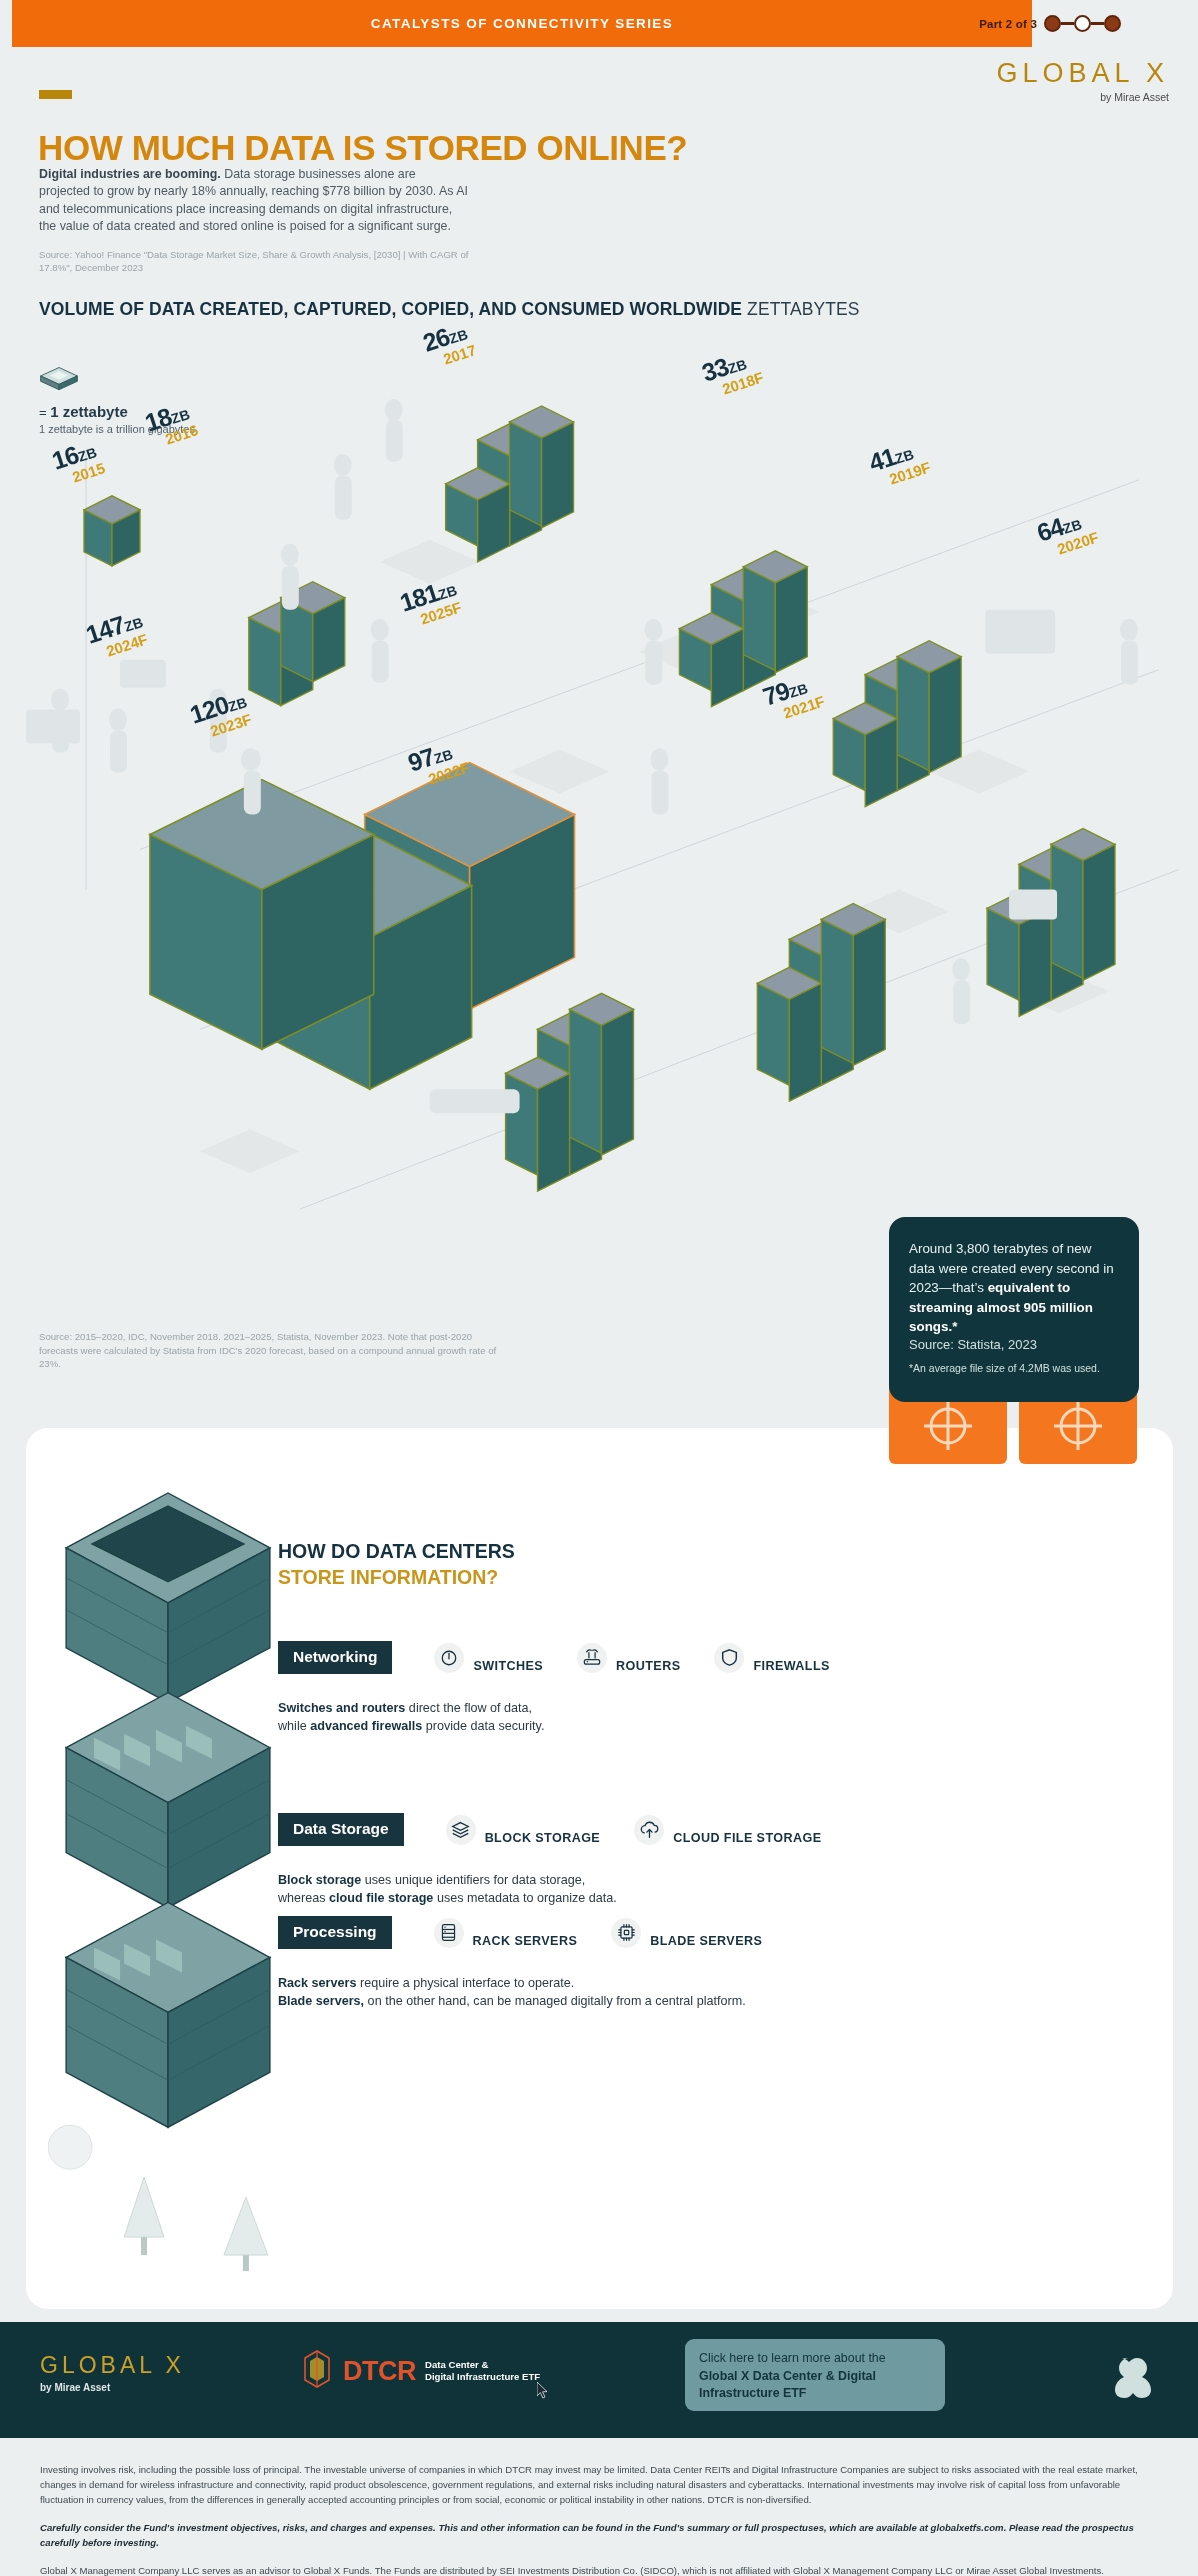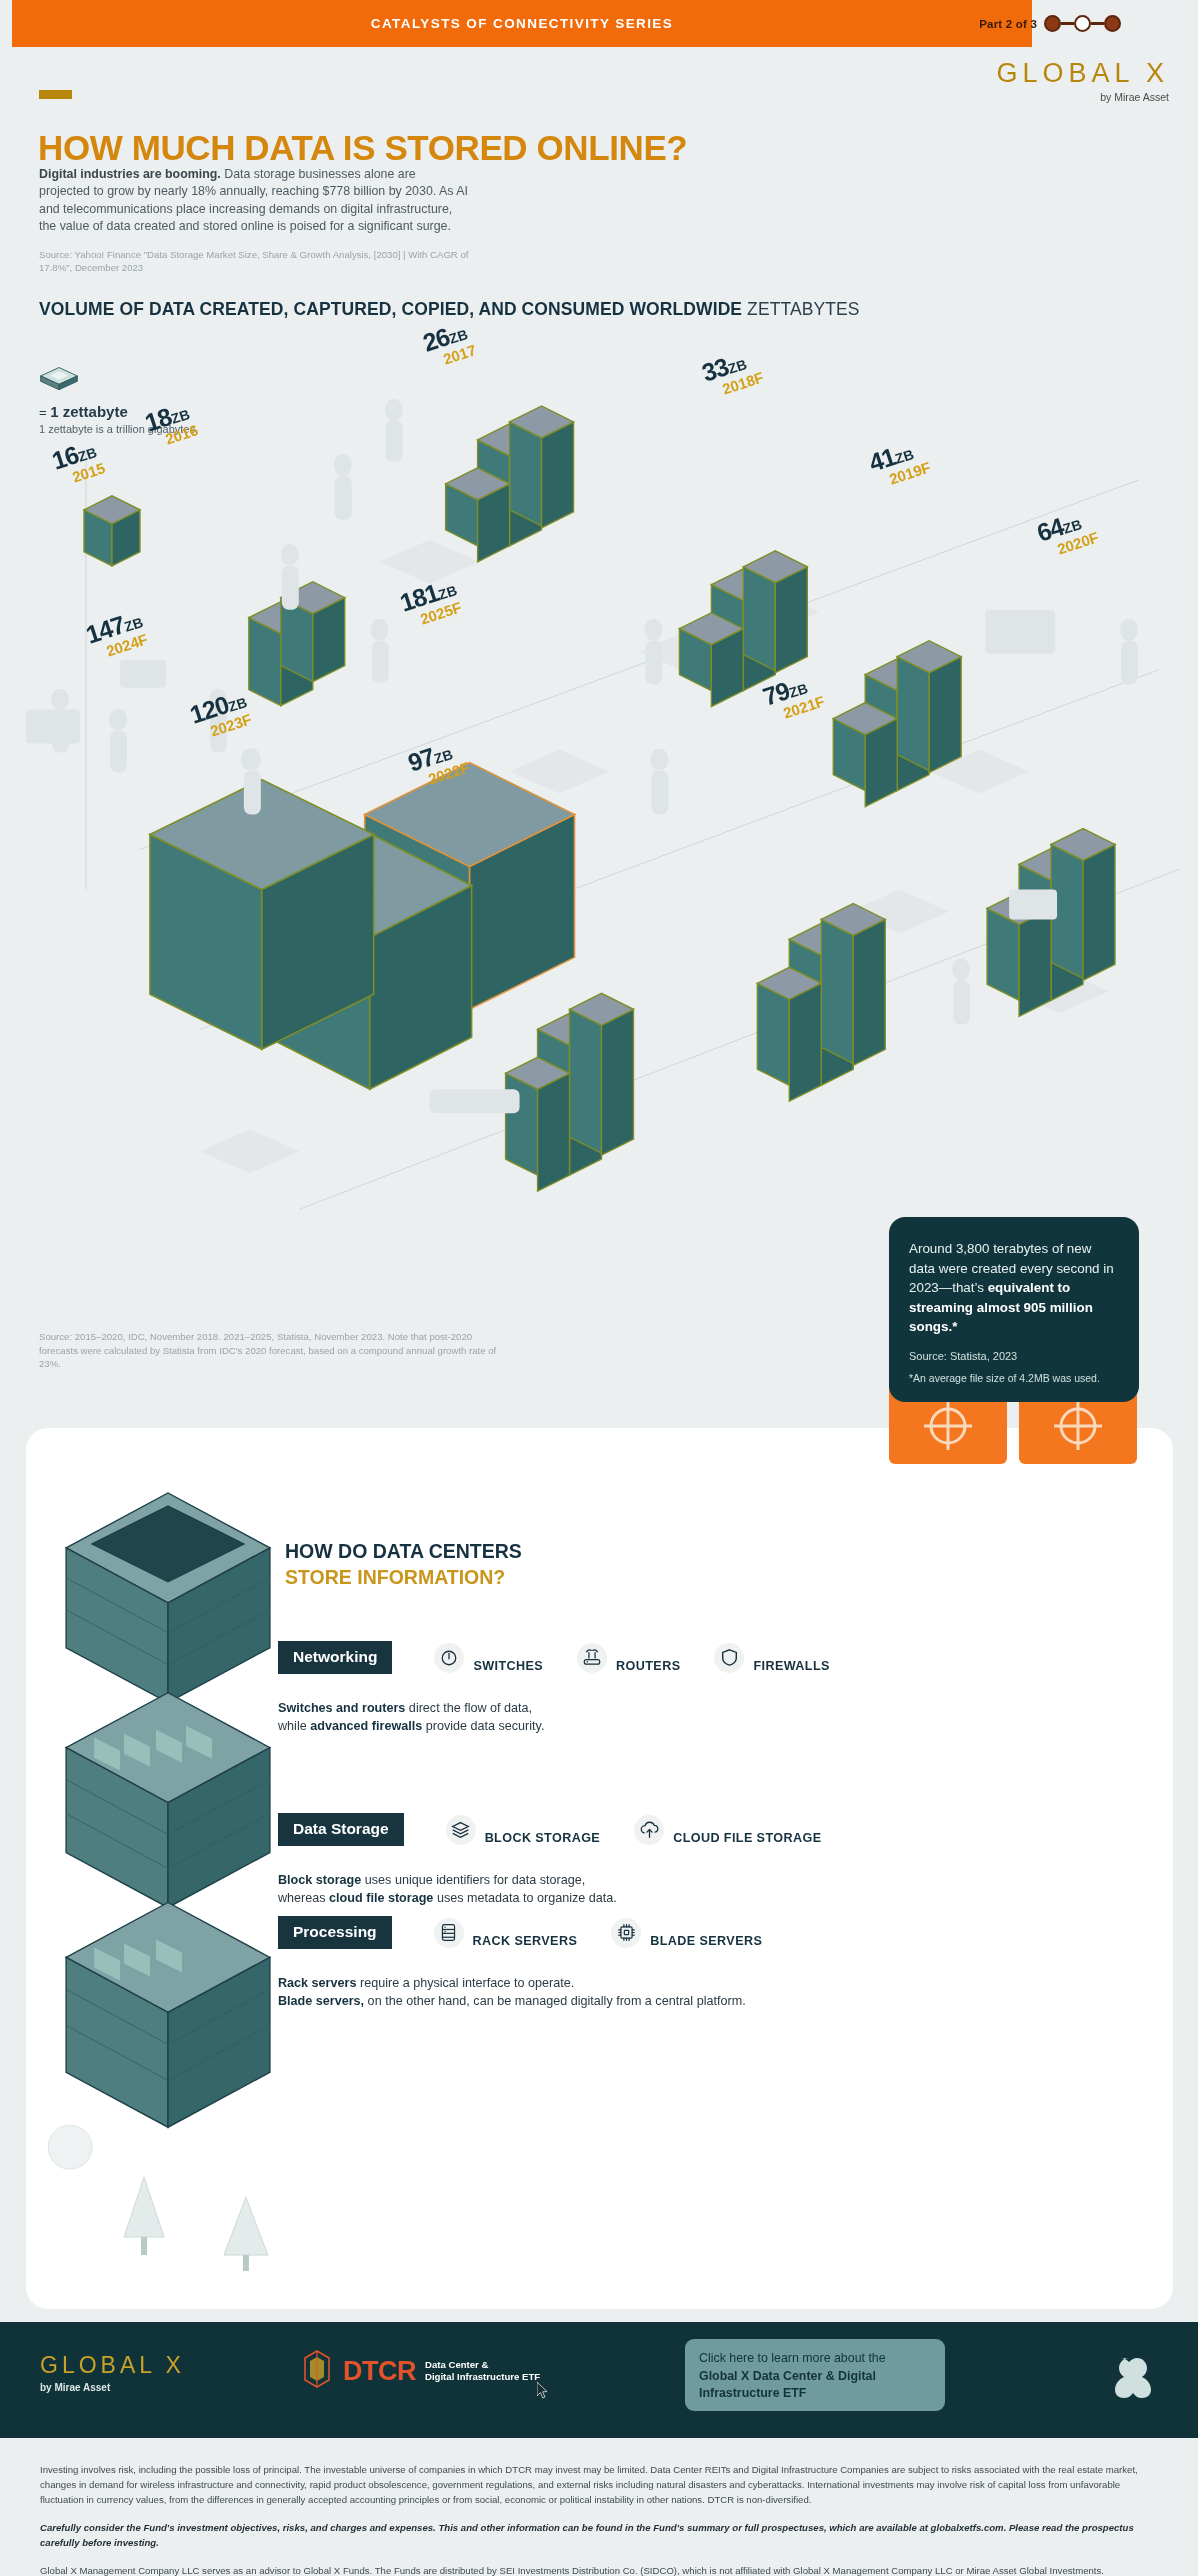--- a/index.html
+++ b/index.html
@@ -48,29 +48,29 @@
   .dlabel{position:absolute;transform:rotate(-18deg);transform-origin:left bottom;white-space:nowrap;}
   .dlabel .v{font-size:25px;font-weight:bold;color:#16313f;letter-spacing:-1px;}
   .dlabel .u{font-size:14px;font-weight:bold;color:#16313f;}
   .dlabel .y{display:block;font-size:15px;font-weight:bold;color:#d4a017;margin-top:-2px;margin-left:14px;}
 
   
   .callout{position:absolute;left:889px;top:1217px;width:250px;height:185px;background:#11353c;
            border-radius:16px;padding:22px 20px 0 20px;color:#e7f1f0;z-index:6;overflow:hidden;}
   .callout .big{font-size:13.4px;line-height:19.5px;}
   .callout .big b{color:#fff}
-  .callout .s{font-size:11px;margin-top:13px;color:#cfe0de}
+  .callout .s{font-size:13px;color:#cfe0de}
   .callout .s2{font-size:10.5px;margin-top:9px;color:#cfe0de;line-height:14px}
 
   .srcnote{position:absolute;left:39px;top:1330px;width:469px;font-size:9.6px;line-height:13.5px;color:#9aa4a9;}
 
   
   .panel{position:absolute;left:26px;top:1428px;width:1147px;height:881px;background:#fff;border-radius:22px;}
 
-  .dcTitle{position:absolute;left:278px;top:1538px;font-size:19.5px;font-weight:bold;line-height:26px;color:#16313f;margin-left:7px;}
+  .dcTitle{position:absolute;left:278px;top:1538px;font-size:19.5px;font-weight:bold;line-height:26px;color:#16313f;}
   .dcTitle .gold{color:#c9951a;}
 
   .row{position:absolute;left:278px;}
   .rowhead{display:flex;align-items:center;gap:8px;}
   .pill{background:#17343f;color:#fff;font-size:15.5px;font-weight:bold;padding:7px 15px 8px 15px;}
   .items{display:flex;align-items:center;}
   .item{display:flex;align-items:flex-end;gap:9px;margin-left:34px;}
   .circ{width:30px;height:30px;border-radius:50%;background:#f0f1f1;display:flex;align-items:center;justify-content:center;}
   .ilabel{font-size:12.6px;font-weight:bold;letter-spacing:0.4px;color:#16313f;}
   .rowdesc{margin-top:25px;font-size:12.6px;line-height:18px;color:#2b3b44;}

